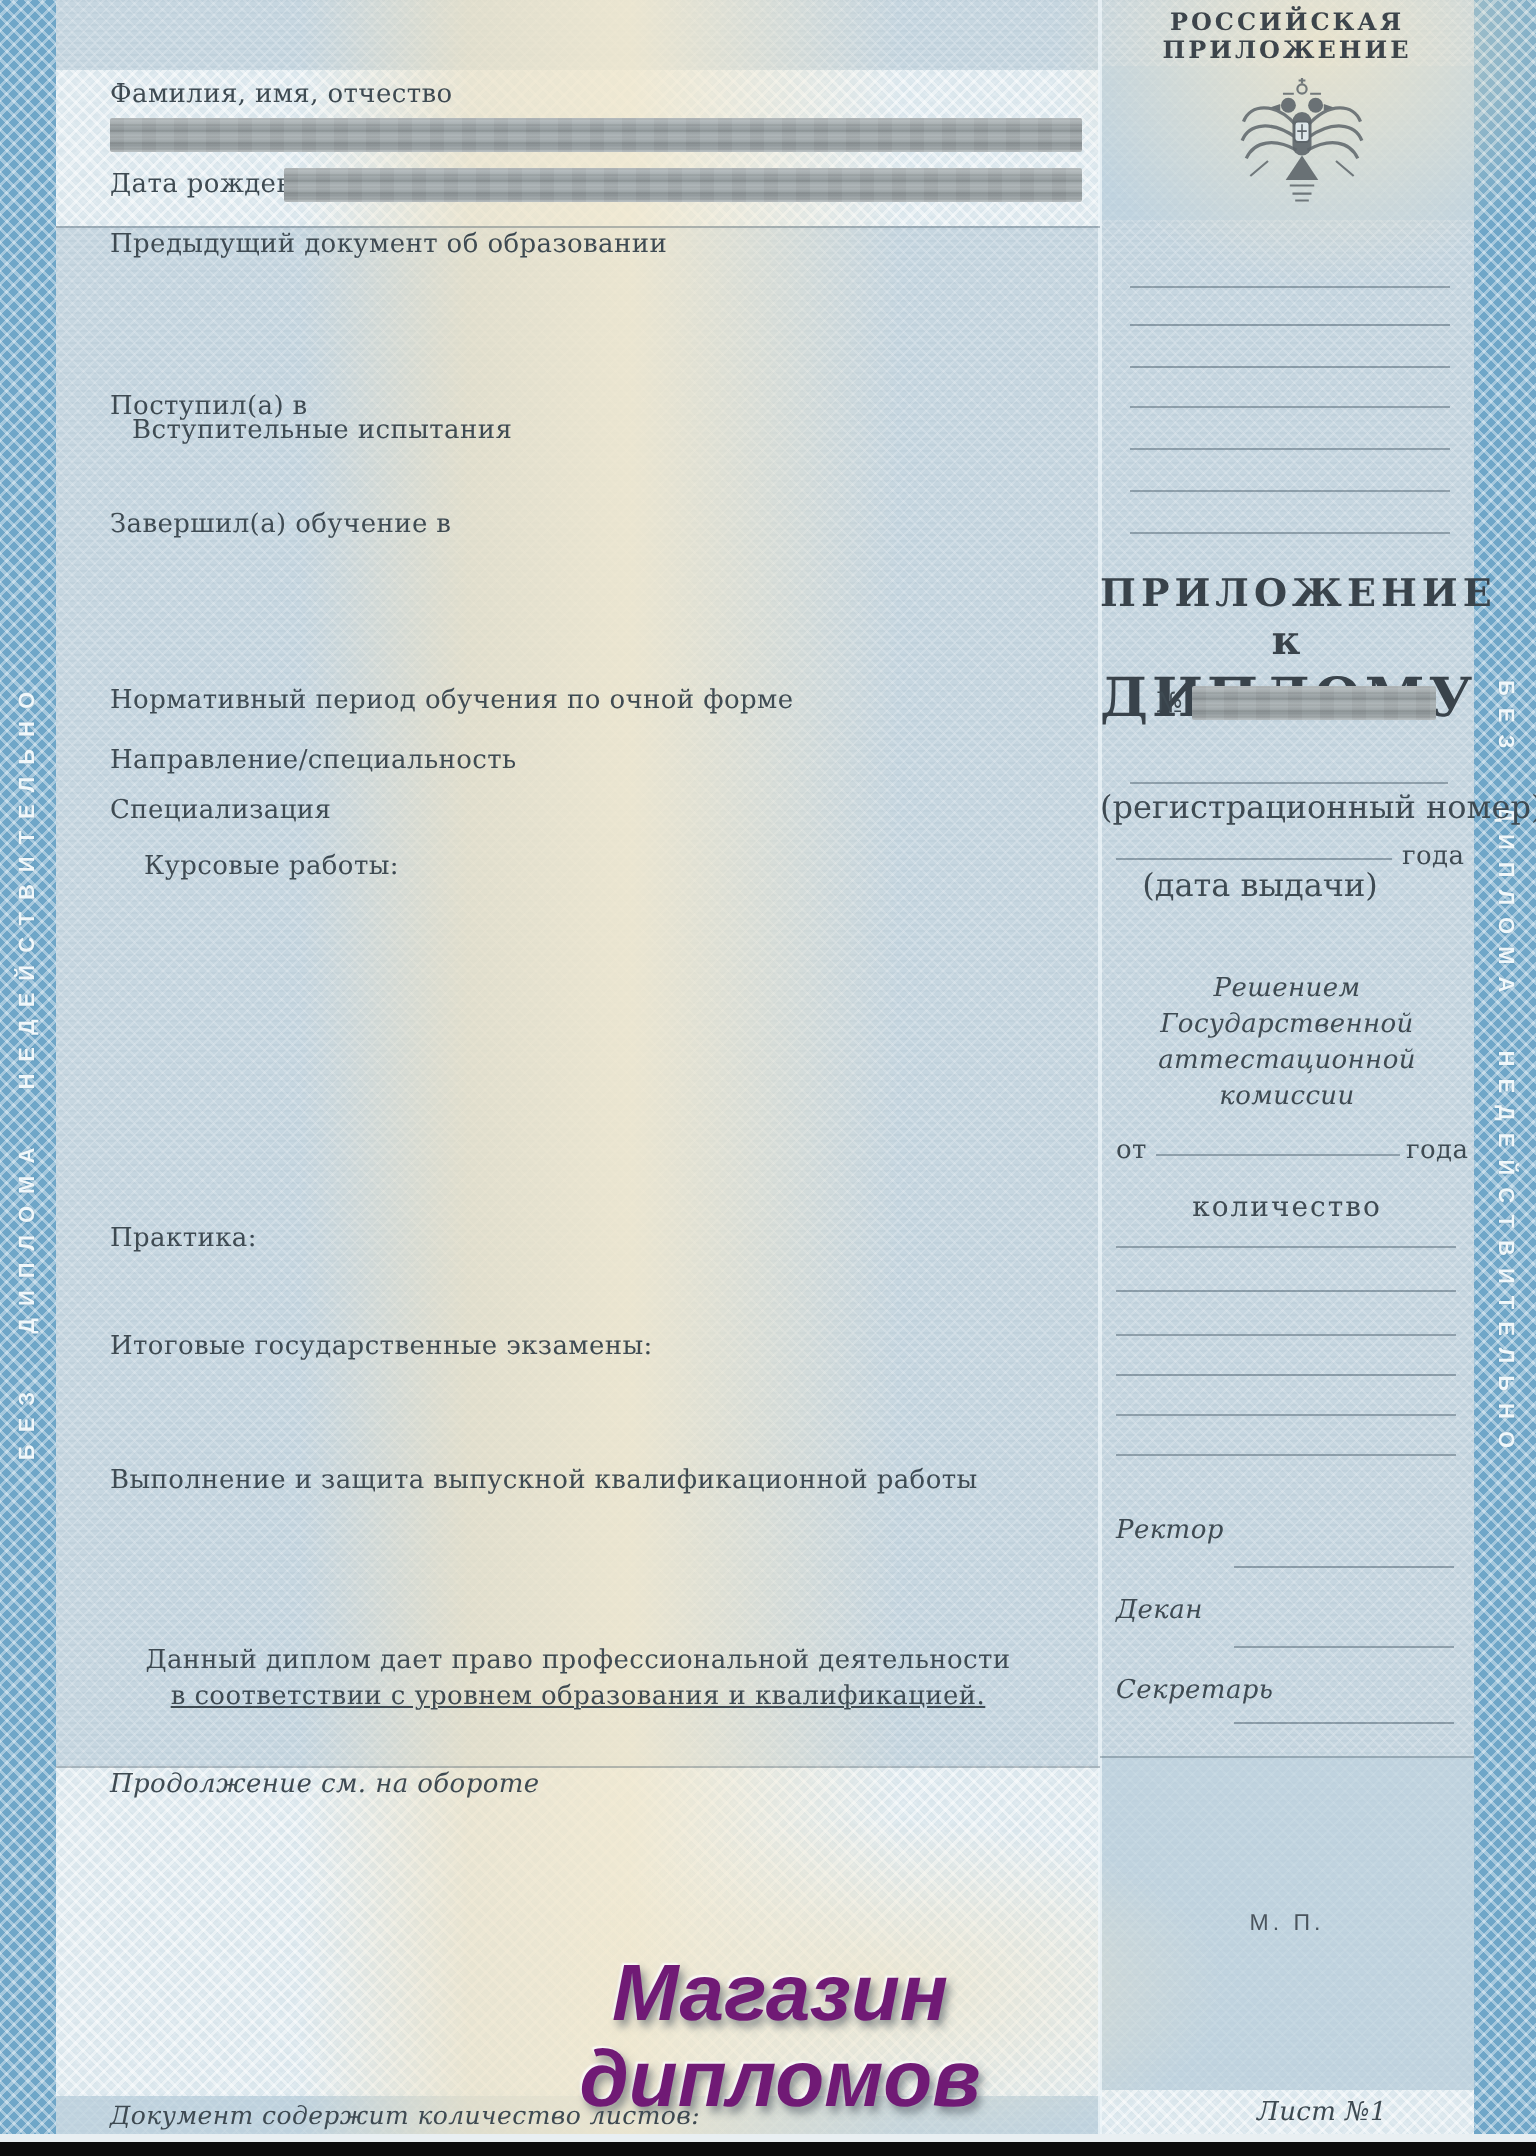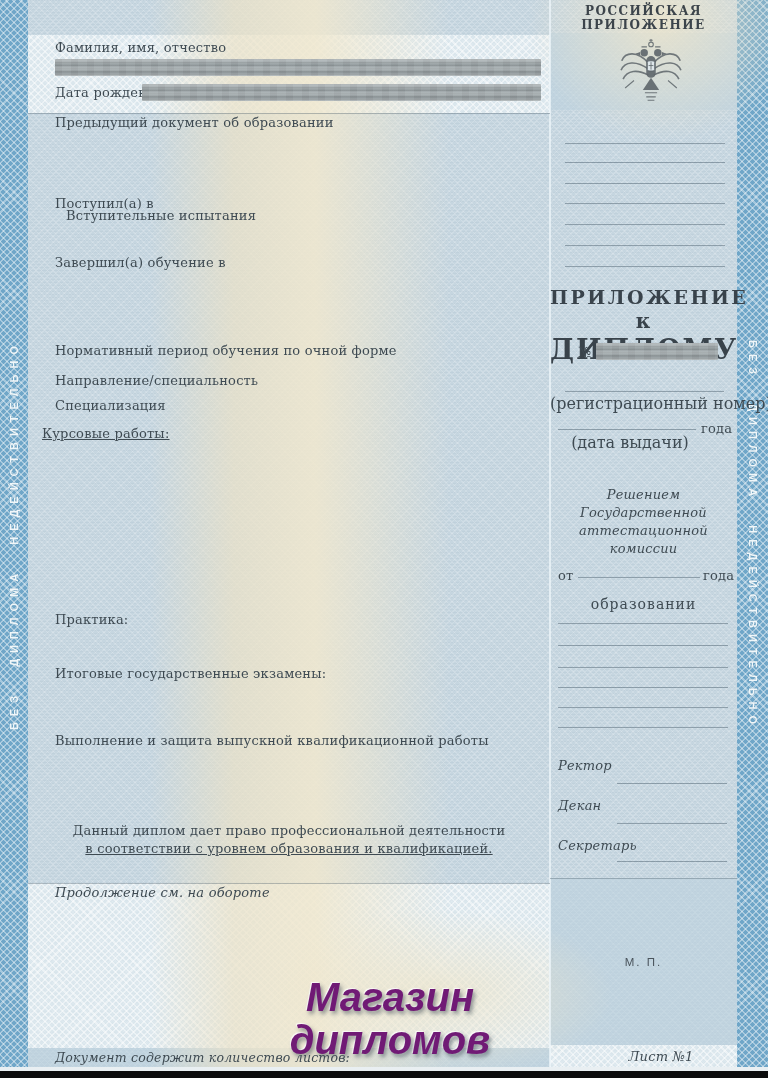--- a/index.html
+++ b/index.html
@@ -87,21 +87,21 @@
 <div class="abs redact" style="left:142px;top:84px;width:399px;height:17px;"></div>
 <div class="abs divider" style="left:28px;top:113px;width:522px;"></div>
 
 <div class="abs lbl" style="left:55px;top:115px;">Предыдущий документ об образовании</div>
 <div class="abs lbl" style="left:66px;top:180px;margin-top:28px;">Вступительные испытания</div>
 <div class="abs lbl" style="left:55px;top:196px;">Поступил(а) в</div>
 <div class="abs lbl" style="left:55px;top:255px;">Завершил(а) обучение в</div>
 <div class="abs lbl" style="left:55px;top:343px;">Нормативный период обучения по очной форме</div>
 <div class="abs lbl" style="left:55px;top:373px;">Направление/специальность</div>
 <div class="abs lbl" style="left:55px;top:398px;">Специализация</div>
-<div class="abs lbl" style="left:42px;top:426px;text-decoration:underline;">Курсовые работы:</div>
+<div class="abs lbl" style="left:72px;top:426px;">Курсовые работы:</div>
 <div class="abs lbl" style="left:55px;top:580px;margin-top:32px;">Практика:</div>
 <div class="abs lbl" style="left:55px;top:666px;">Итоговые государственные экзамены:</div>
 <div class="abs lbl" style="left:55px;top:733px;">Выполнение и защита выпускной квалификационной работы</div>
 
 <div class="abs lbl center" style="left:48px;top:823px;width:482px;">Данный диплом дает право профессиональной деятельности</div>
 <div class="abs lbl center" style="left:48px;top:841px;width:482px;text-decoration:underline;">в соответствии с уровнем образования и квалификацией.</div>
 
 <div class="abs divider" style="left:28px;top:883px;width:522px;"></div>
 <div class="abs lbl it" style="left:55px;top:885px;">Продолжение см. на обороте</div>
 <div class="abs lbl it" style="left:55px;top:1050px;font-size:12.5px;">Документ содержит количество листов:</div>
@@ -162,21 +162,21 @@
 
 <div class="abs lbl it" style="left:550px;top:487px;width:187px;text-align:center;">Решением</div>
 <div class="abs lbl it" style="left:550px;top:505px;width:187px;text-align:center;">Государственной</div>
 <div class="abs lbl it" style="left:550px;top:523px;width:187px;text-align:center;">аттестационной</div>
 <div class="abs lbl it" style="left:550px;top:541px;width:187px;text-align:center;">комиссии</div>
 
 <div class="abs lbl" style="left:558px;top:568px;">от</div>
 <div class="abs line" style="left:578px;top:577px;width:122px;"></div>
 <div class="abs lbl" style="left:703px;top:568px;">года</div>
 
-<div class="abs lbl" style="left:550px;top:596px;width:187px;text-align:center;letter-spacing:1px;font-size:14px;">образовании</div>
+<div class="abs lbl" style="left:550px;top:596px;width:187px;text-align:center;letter-spacing:1px;font-size:14px;">количество</div>
 
 <div class="abs line" style="left:558px;top:623px;width:170px;"></div>
 <div class="abs line" style="left:558px;top:645px;width:170px;"></div>
 <div class="abs line" style="left:558px;top:667px;width:170px;"></div>
 <div class="abs line" style="left:558px;top:687px;width:170px;"></div>
 <div class="abs line" style="left:558px;top:707px;width:170px;"></div>
 <div class="abs line" style="left:558px;top:727px;width:170px;"></div>
 
 <div class="abs lbl it" style="left:558px;top:758px;">Ректор</div>
 <div class="abs line" style="left:617px;top:783px;width:110px;"></div>

